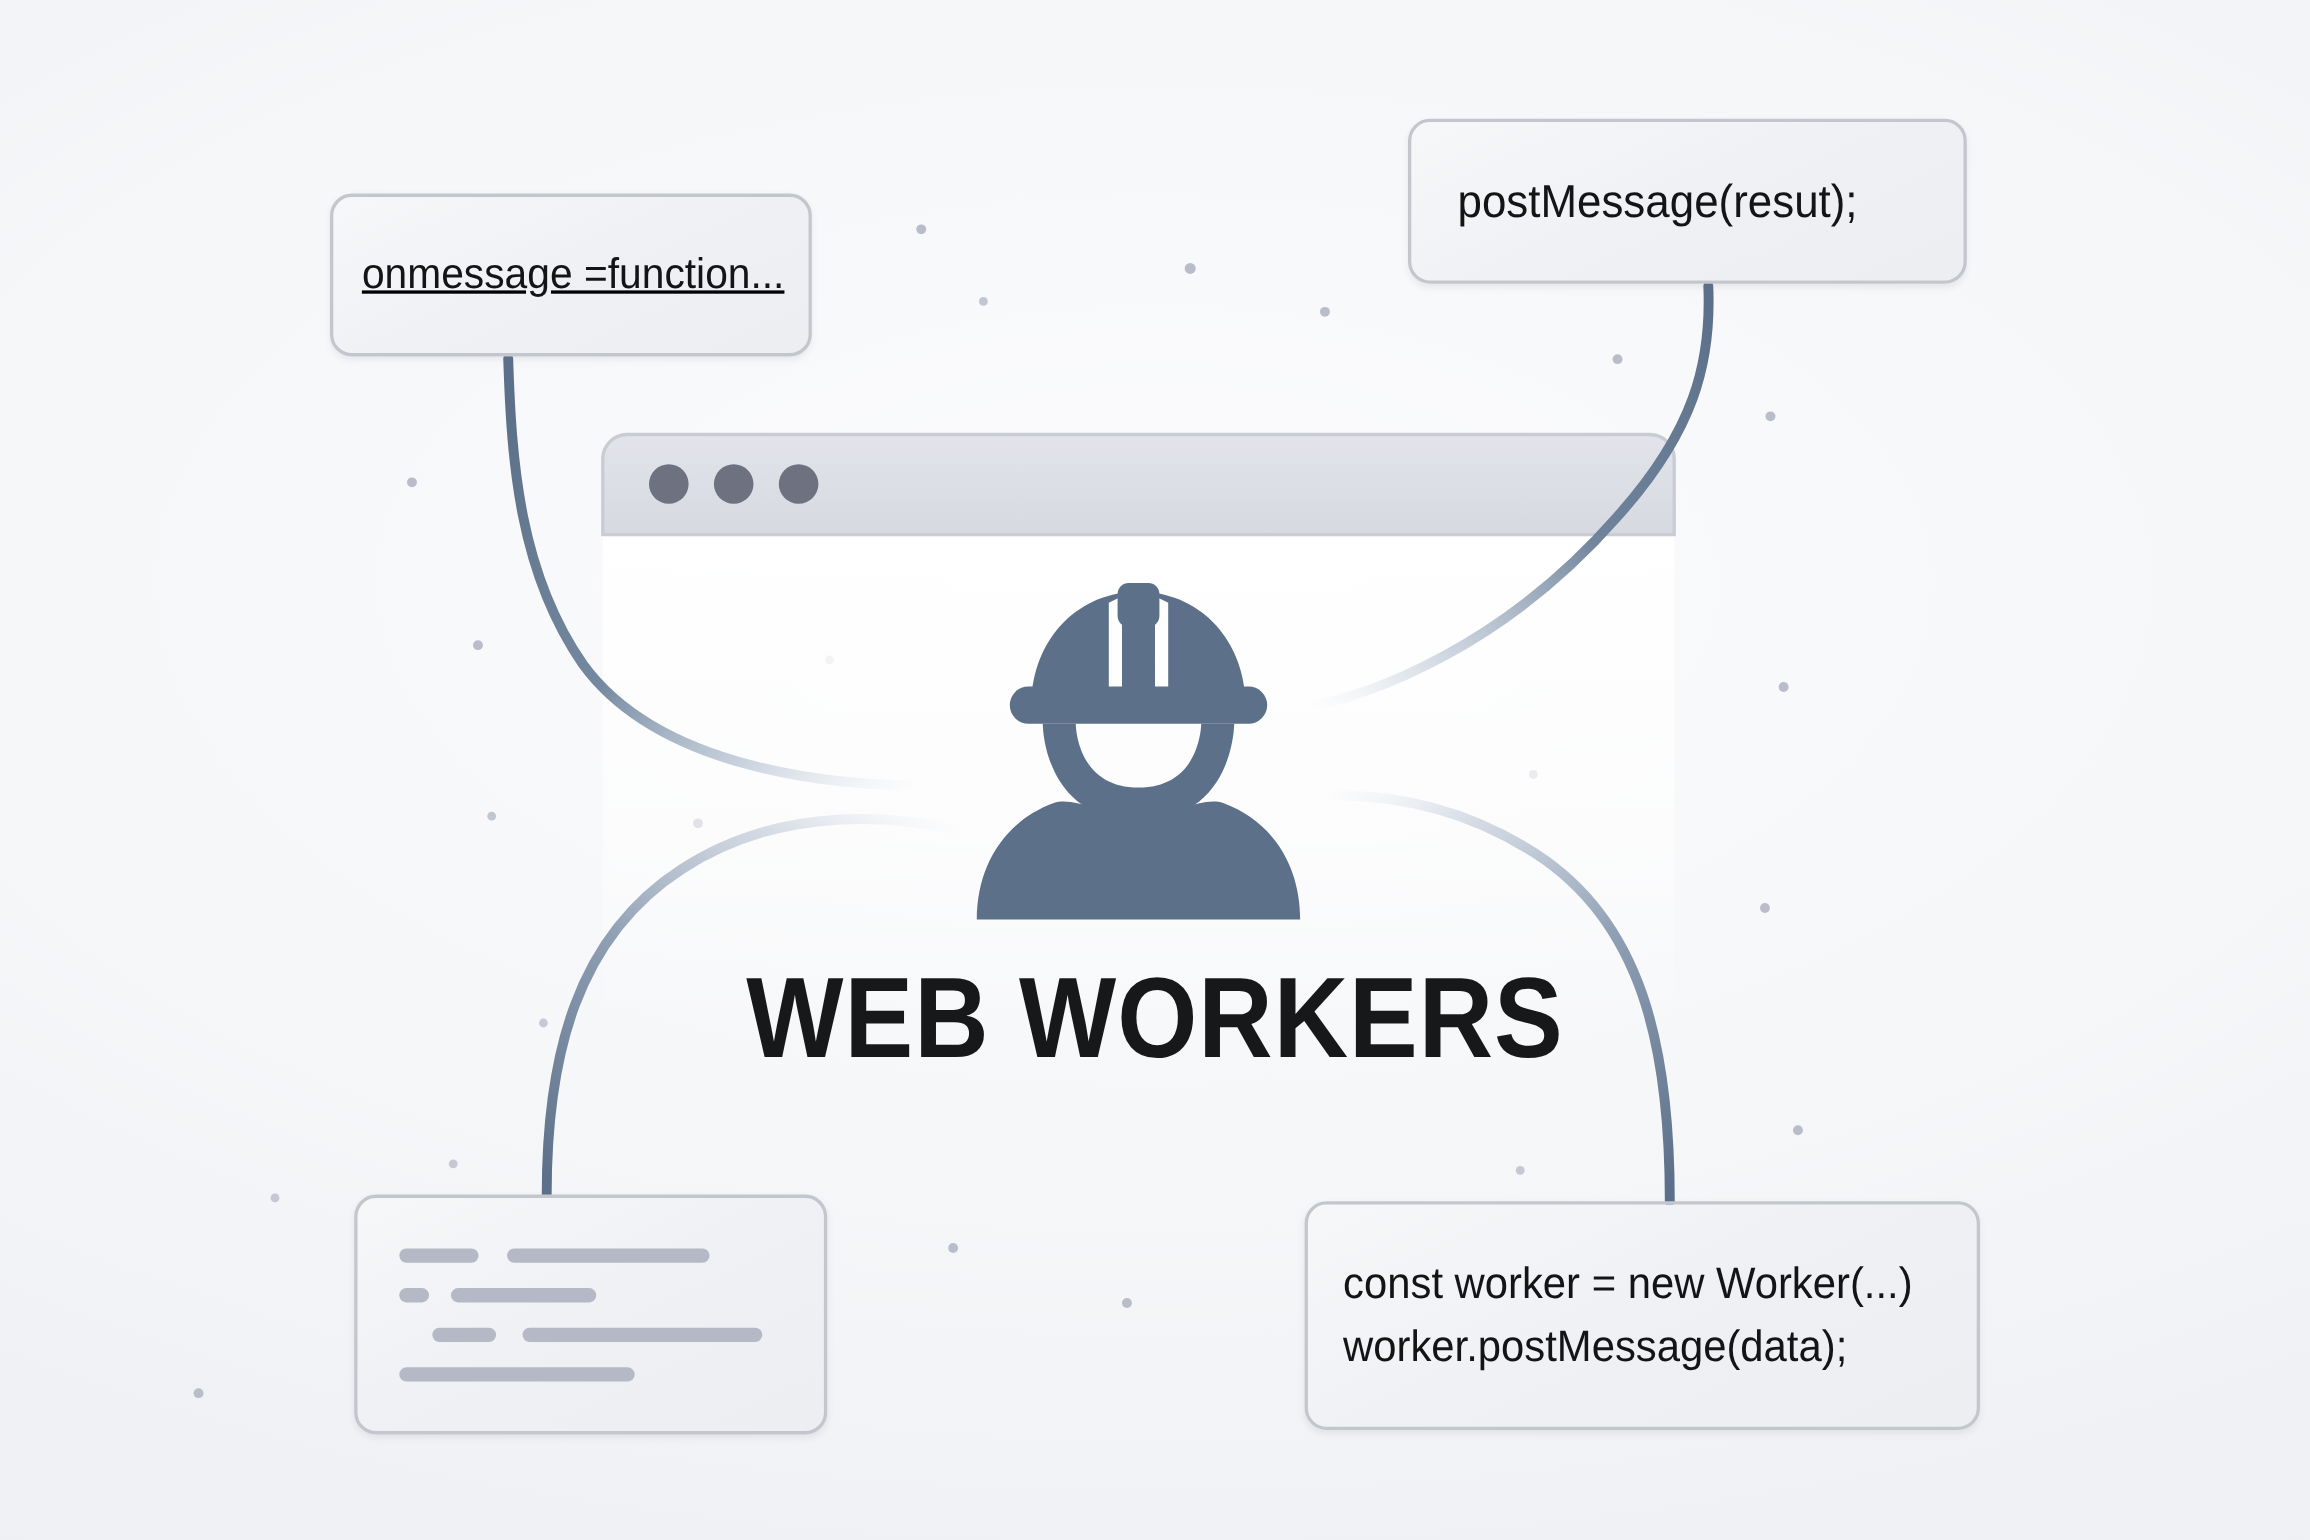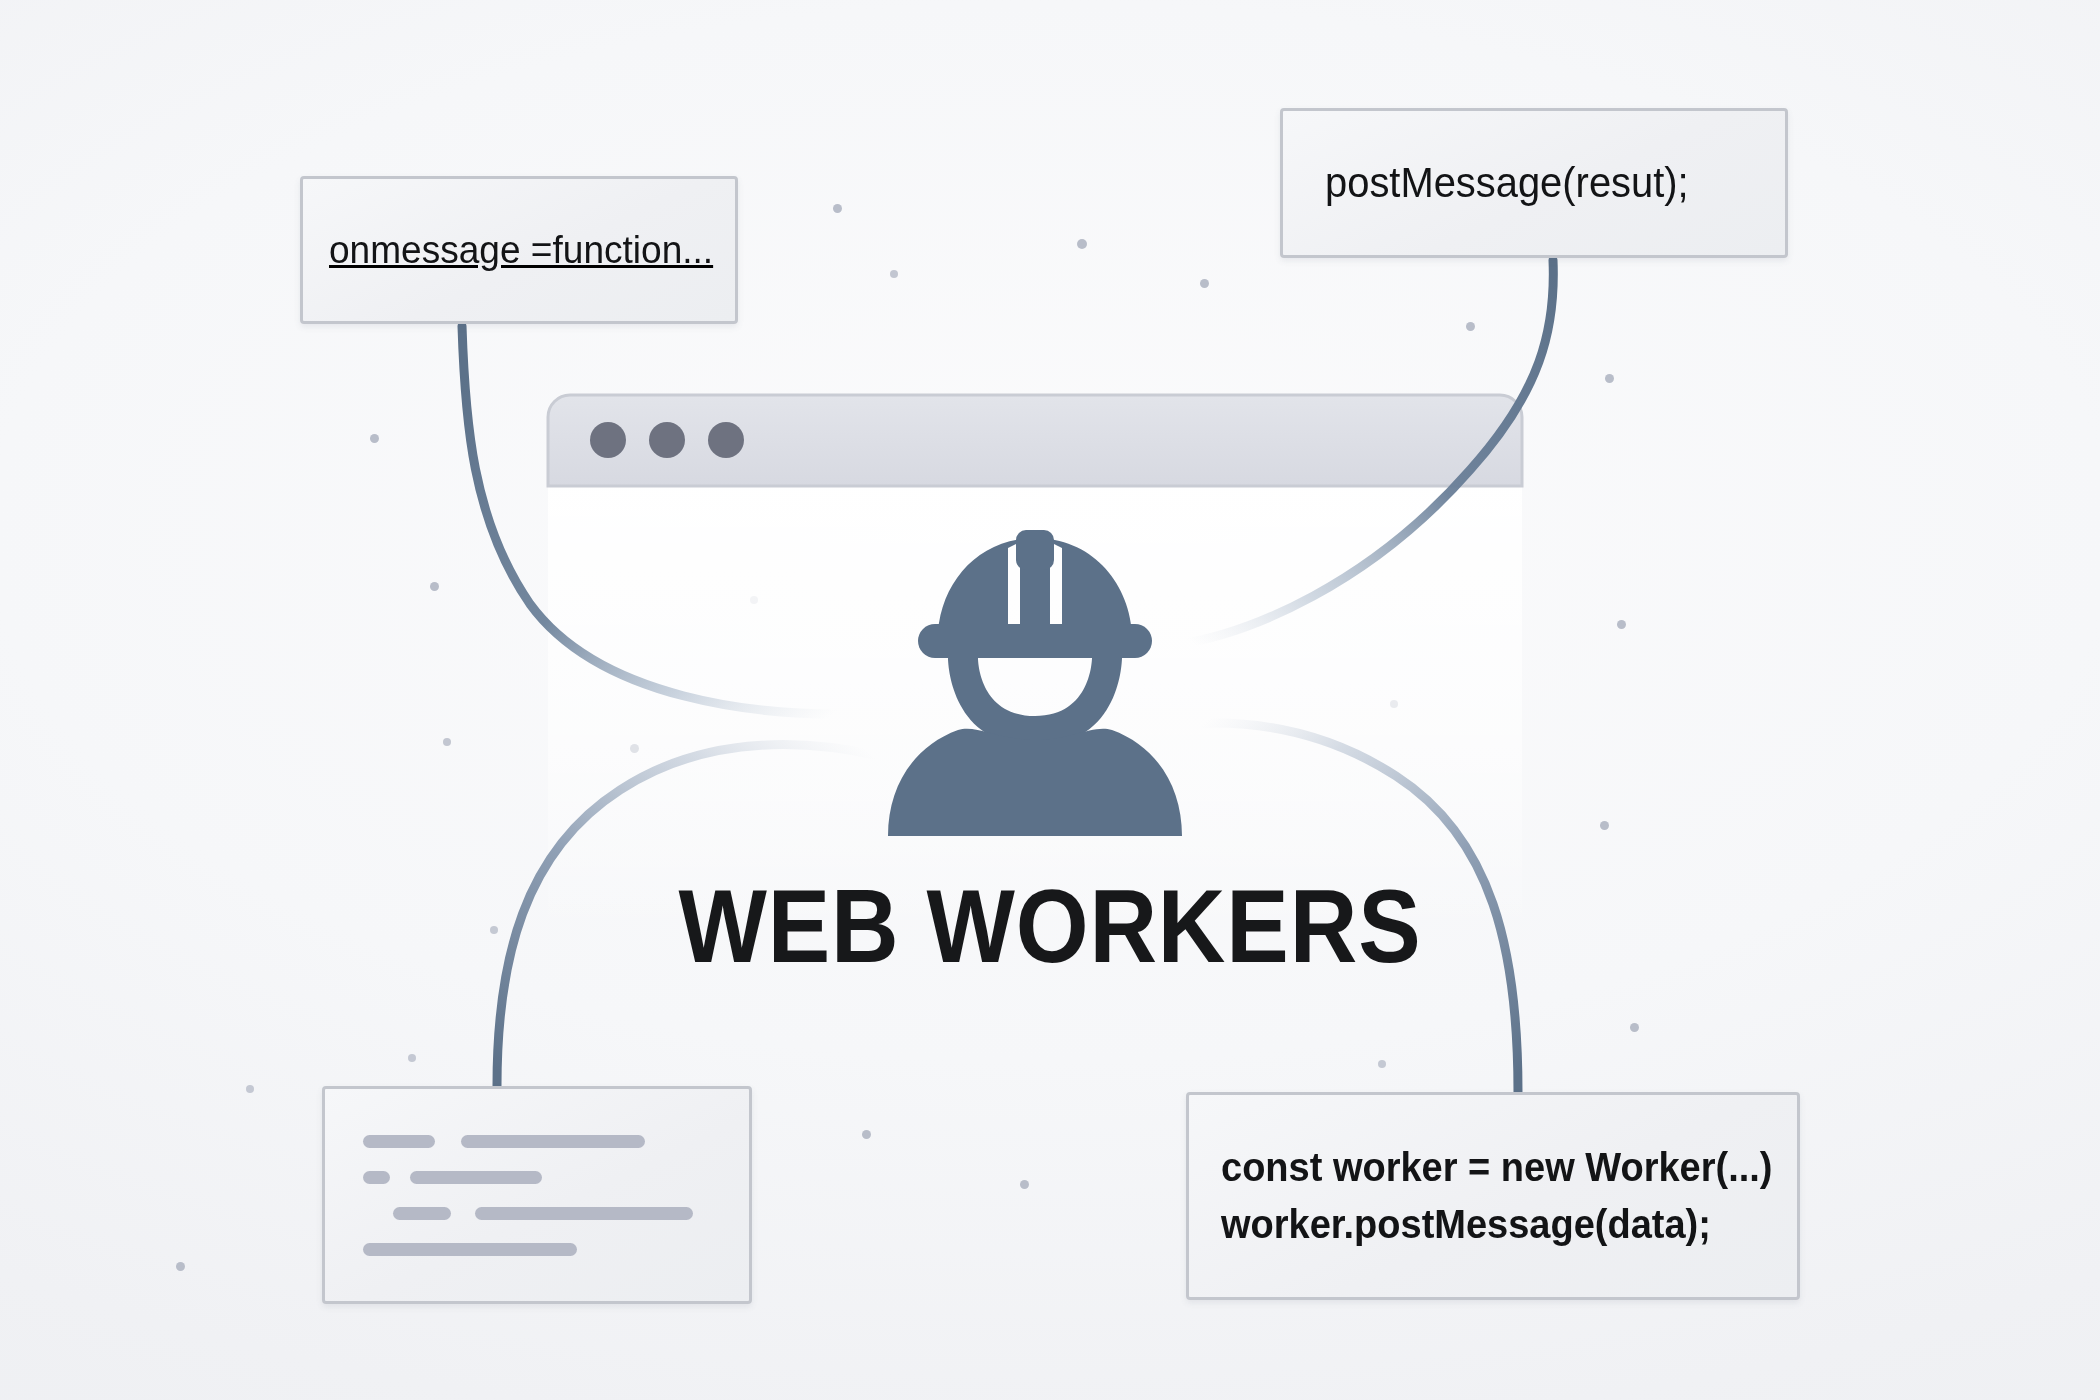--- a/index.html
+++ b/index.html
@@ -76,21 +76,21 @@
     transform: scaleX(0.90);
     white-space: nowrap;
   }
 
   
   .callout {
     position: absolute;
     box-sizing: border-box;
     background: linear-gradient(155deg, #f6f7f9 0%, #eff0f3 55%, #eceef1 100%);
     border: 3px solid #c3c6cd;
-    border-radius: 4px;
+    border-radius: 20px;
     box-shadow: 0 3px 6px rgba(90,100,120,0.10);
     display: flex;
     flex-direction: column;
     justify-content: center;
   }
   .callout .code-line {
     font-family: "Liberation Sans Narrow", "Liberation Sans", sans-serif;
     color: #131416;
     white-space: nowrap;
     transform: scaleX(0.95);
@@ -106,21 +106,20 @@
 
   #callout-postmessage {
     left: 1280px; top: 108px; width: 508px; height: 150px;
     padding: 0 42px;
   }
   #callout-postmessage .code-line { font-size: 42px; }
 
   #callout-const-worker {
     left: 1186px; top: 1092px; width: 614px; height: 208px;
     padding: 0 32px;
-    font-weight: bold;
   }
   #callout-const-worker .code-line { font-size: 40px; line-height: 1.42; }
 
   #callout-code-block {
     left: 322px; top: 1086px; width: 430px; height: 218px;
     padding: 0 0;
     justify-content: center;
   }
   .bar-rows {
     display: flex;

